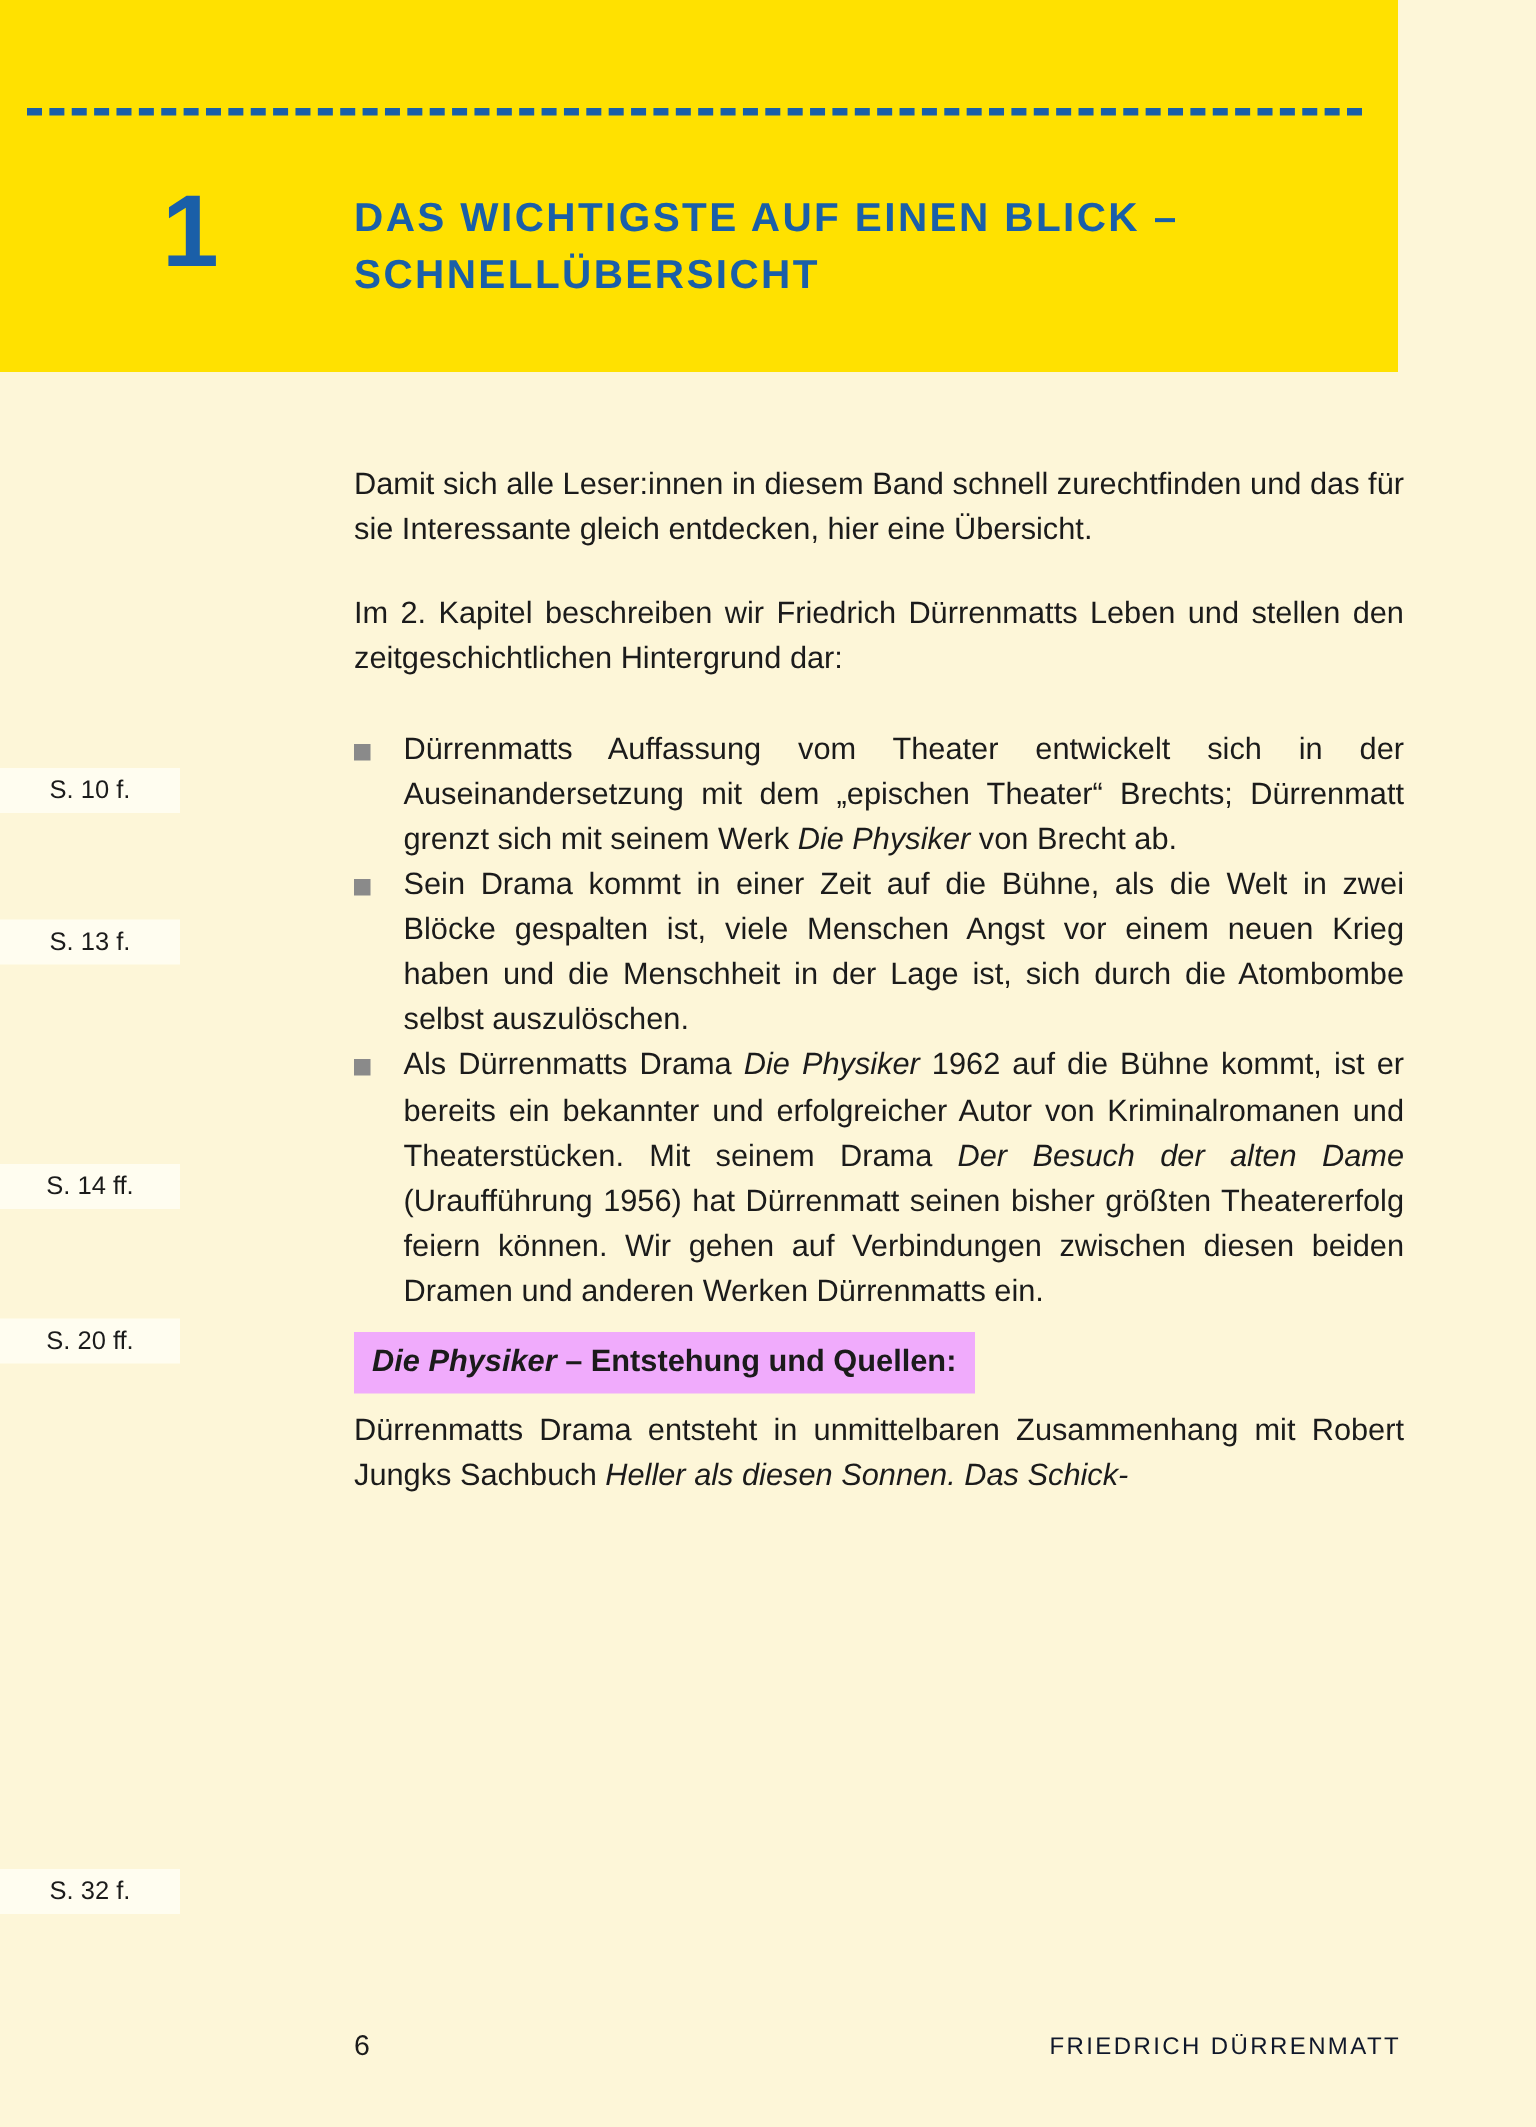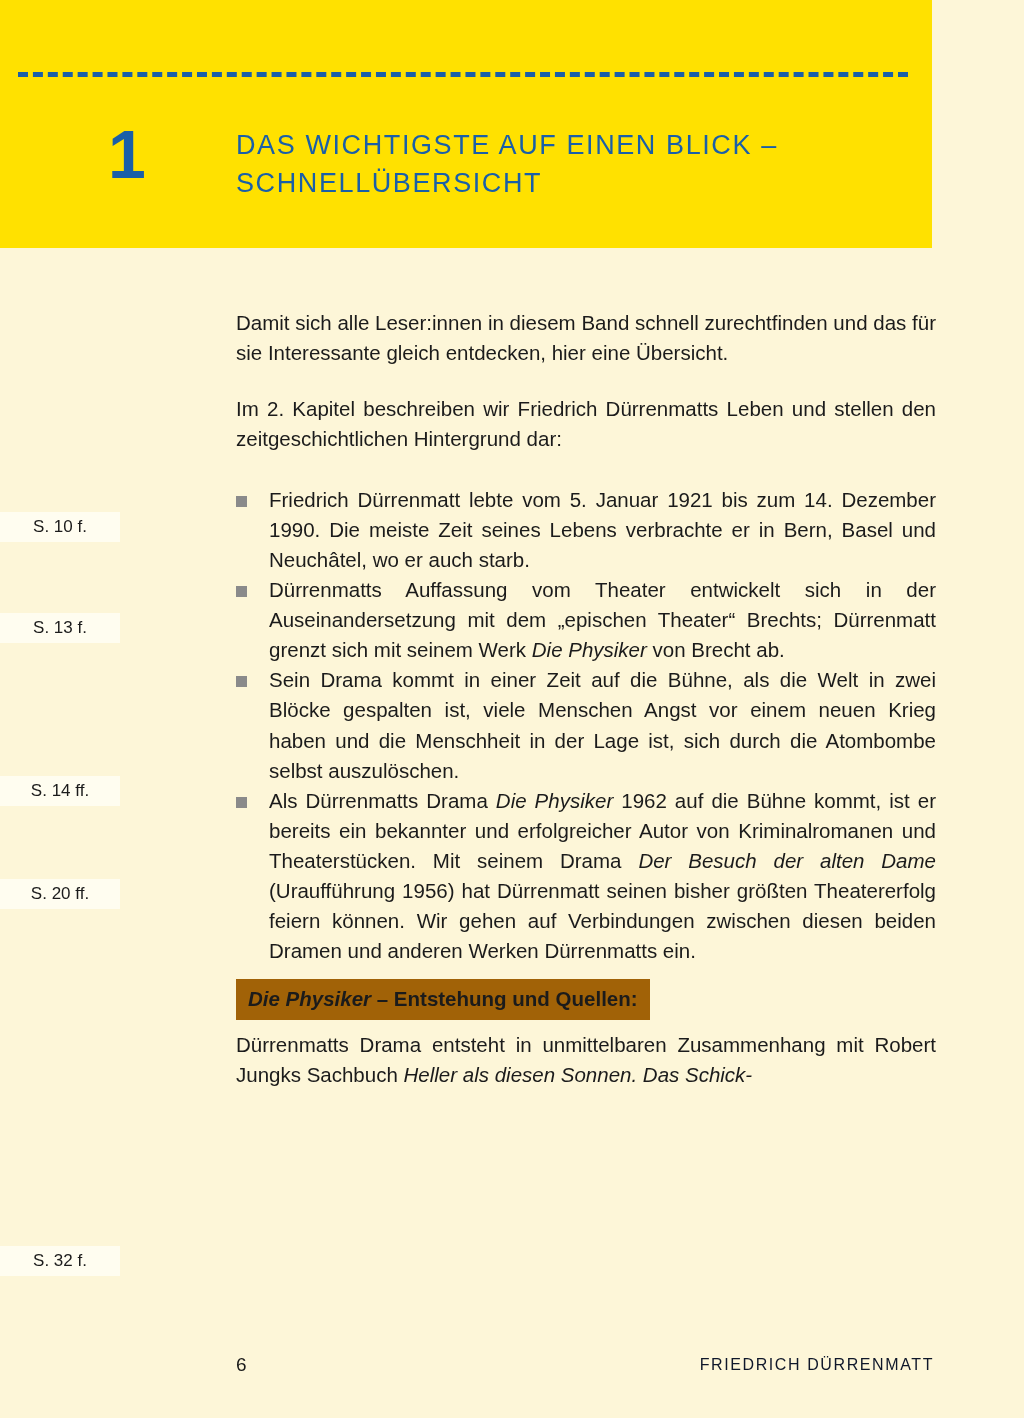--- a/index.html
+++ b/index.html
@@ -42,21 +42,21 @@
     color: #1a5fa8;
     line-height: 1;
     letter-spacing: 0;
   }
   .chapter-title {
     position: absolute;
     left: 236px;
     top: 126px;
     width: 660px;
     font-size: 27px;
-    font-weight: normal;
+    font-weight: bold;
     color: #1a5fa8;
     letter-spacing: 1.6px;
     line-height: 1.42;
     text-transform: uppercase;
   }
 
   
   .content {
     position: absolute;
     left: 236px;
@@ -99,21 +99,21 @@
     left: 0;
     top: 11px;
     width: 11px;
     height: 11px;
     background: #8a8a8a;
   }
 
   
   .highlight-box {
     display: inline-block;
-    background: #a16207;
+    background: #f0abfc;
     padding: 5px 12px 6px 12px;
     margin: 12px 0 10px 0;
     font-size: 20.5px;
     color: #1b1b1b;
   }
   .highlight-box .it {
     font-style: italic;
     font-weight: bold;
   }
   .highlight-box b {
@@ -170,24 +170,20 @@
 <div class="content">
 
   <p class="para">Damit sich alle Leser:innen in diesem Band schnell zurechtfinden und das für sie Interessante gleich entdecken, hier eine Übersicht.</p>
 
   <p class="para last-of-intro">
     <span>Im 2. Kapitel beschreiben wir </span><b>Friedrich Dürrenmatts Leben</b><span> und stellen den </span><b>zeitgeschichtlichen Hintergrund</b><span> dar:</span>
   </p>
 
   <ul class="bullet-list">
 
-    <li class="bullet-item">
-      <span class="marker"></span>
-      <span>Friedrich Dürrenmatt lebte vom 5. Januar 1921 bis zum 14. Dezember 1990. Die meiste Zeit seines Lebens verbrachte er in Bern, Basel und Neuchâtel, wo er auch starb.</span>
-    </li>
 
     <li class="bullet-item">
       <span class="marker"></span>
       <span>Dürrenmatts Auffassung vom Theater entwickelt sich in der Auseinandersetzung mit dem „epischen Theater“ Brechts; Dürrenmatt grenzt sich mit seinem Werk </span><span class="it">Die Physiker</span><span> von Brecht ab.</span>
     </li>
 
     <li class="bullet-item">
       <span class="marker"></span>
       <span>Sein Drama kommt in einer Zeit auf die Bühne, als die Welt in zwei Blöcke gespalten ist, viele Menschen Angst vor einem neuen Krieg haben und die Menschheit in der Lage ist, sich durch die Atombombe selbst auszulöschen.</span>
     </li>

